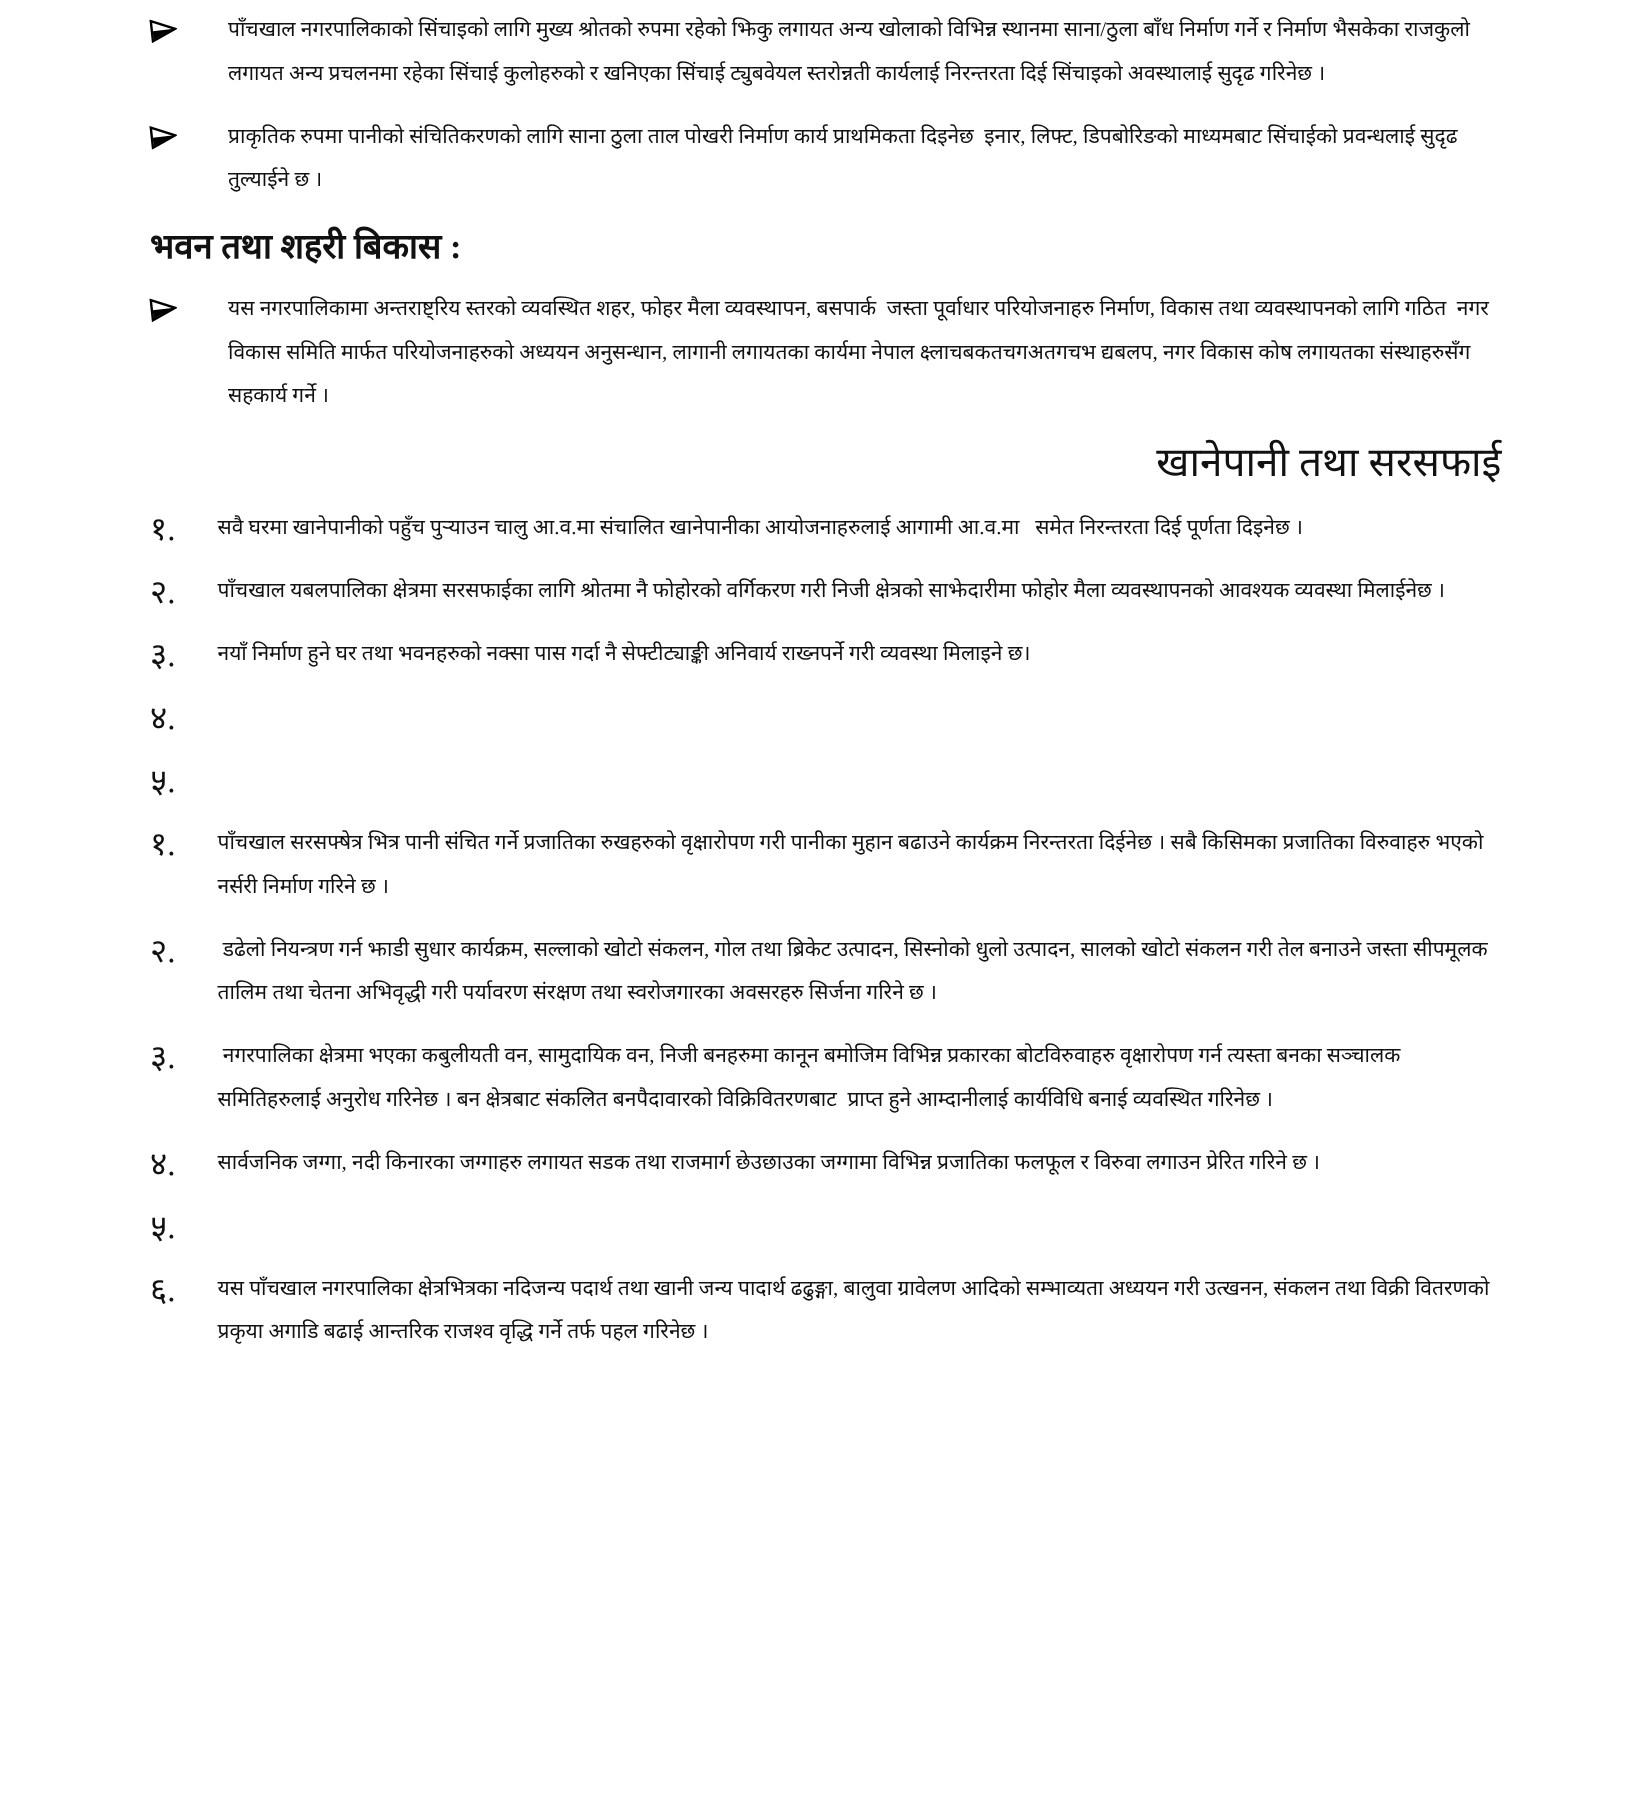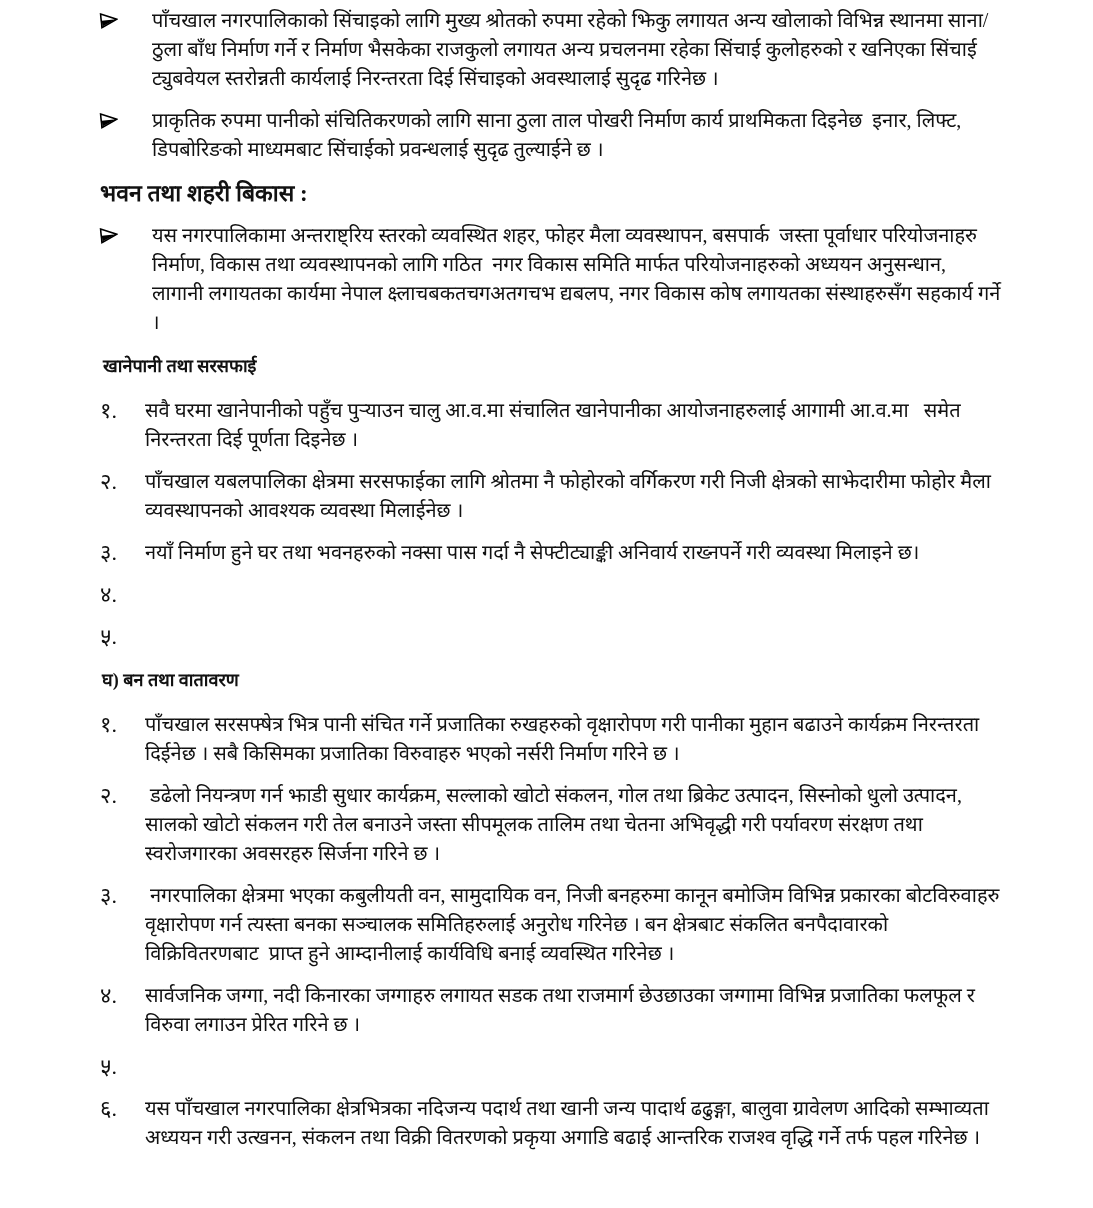--- a/index.html
+++ b/index.html
@@ -5,35 +5,35 @@
   html,body{margin:0;padding:0;background:#ffffff;}
   body{
     width:1093px;min-height:1208px;
     font-family:"Liberation Serif","DejaVu Serif",serif;
     color:#111111;
     overflow:hidden;
   }
   .page{padding:6px 92px 10px 100px;box-sizing:border-box;width:1093px;}
   .para{
     margin:0;
-    font-size:20px;
+    font-size:14px;
     line-height:29px;
     white-space:pre-wrap;
     text-align:left;
   }
   .bullet-row{display:flex;align-items:flex-start;margin:0 0 13px 0;}
   .bullet-row .marker{flex:0 0 52px;padding-top:6px;}
   .bullet-row .marker svg{transform:rotate(-6deg);display:block;}
   .num-row{display:flex;align-items:flex-start;margin:0 0 13px 0;}
   .num-row .num{flex:0 0 45px;font-size:22px;line-height:29px;}
   .heading-small{
     font-size:23px;font-weight:bold;margin:15px 0 12px 0;line-height:30px;
   }
   .heading-big{
-    font-size:18px;font-weight:bold;margin:4px 0 14px 2px;line-height:32px;
+    font-size:27px;font-weight:normal;margin:4px 0 14px 2px;line-height:32px;text-align:right;
   }
   .heading-big.indent{margin-left:3px;}
 </style>
 </head>
 <body>
 
 <div class="page">
 
   <div class="bullet-row">
     <span class="marker">
@@ -81,21 +81,20 @@
     <span class="num">३.</span>
     <p class="para">नयाँ निर्माण हुने घर तथा भवनहरुको नक्सा पास गर्दा नै सेफ्टीट्याङ्की अनिवार्य राख्नपर्ने गरी व्यवस्था मिलाइने छ।</p>
   </div>
   <div class="num-row">
     <span class="num">४.</span>
   </div>
   <div class="num-row">
     <span class="num">५.</span>
   </div>
 
-  <div class="heading-big">घ) बन तथा वातावरण</div>
 
   <div class="num-row">
     <span class="num">१.</span>
     <p class="para">पाँचखाल सरसफ्षेत्र भित्र पानी संचित गर्ने प्रजातिका रुखहरुको वृक्षारोपण गरी पानीका मुहान बढाउने कार्यक्रम निरन्तरता दिईनेछ । सबै किसिमका प्रजातिका विरुवाहरु भएको नर्सरी निर्माण गरिने छ ।</p>
   </div>
   <div class="num-row">
     <span class="num">२.</span>
     <p class="para"> डढेलो नियन्त्रण गर्न झाडी सुधार कार्यक्रम, सल्लाको खोटो संकलन, गोल तथा ब्रिकेट उत्पादन, सिस्नोको धुलो उत्पादन, सालको खोटो संकलन गरी तेल बनाउने जस्ता सीपमूलक तालिम तथा चेतना अभिवृद्धी गरी पर्यावरण संरक्षण तथा स्वरोजगारका अवसरहरु सिर्जना गरिने छ ।</p>
   </div>
   <div class="num-row">

